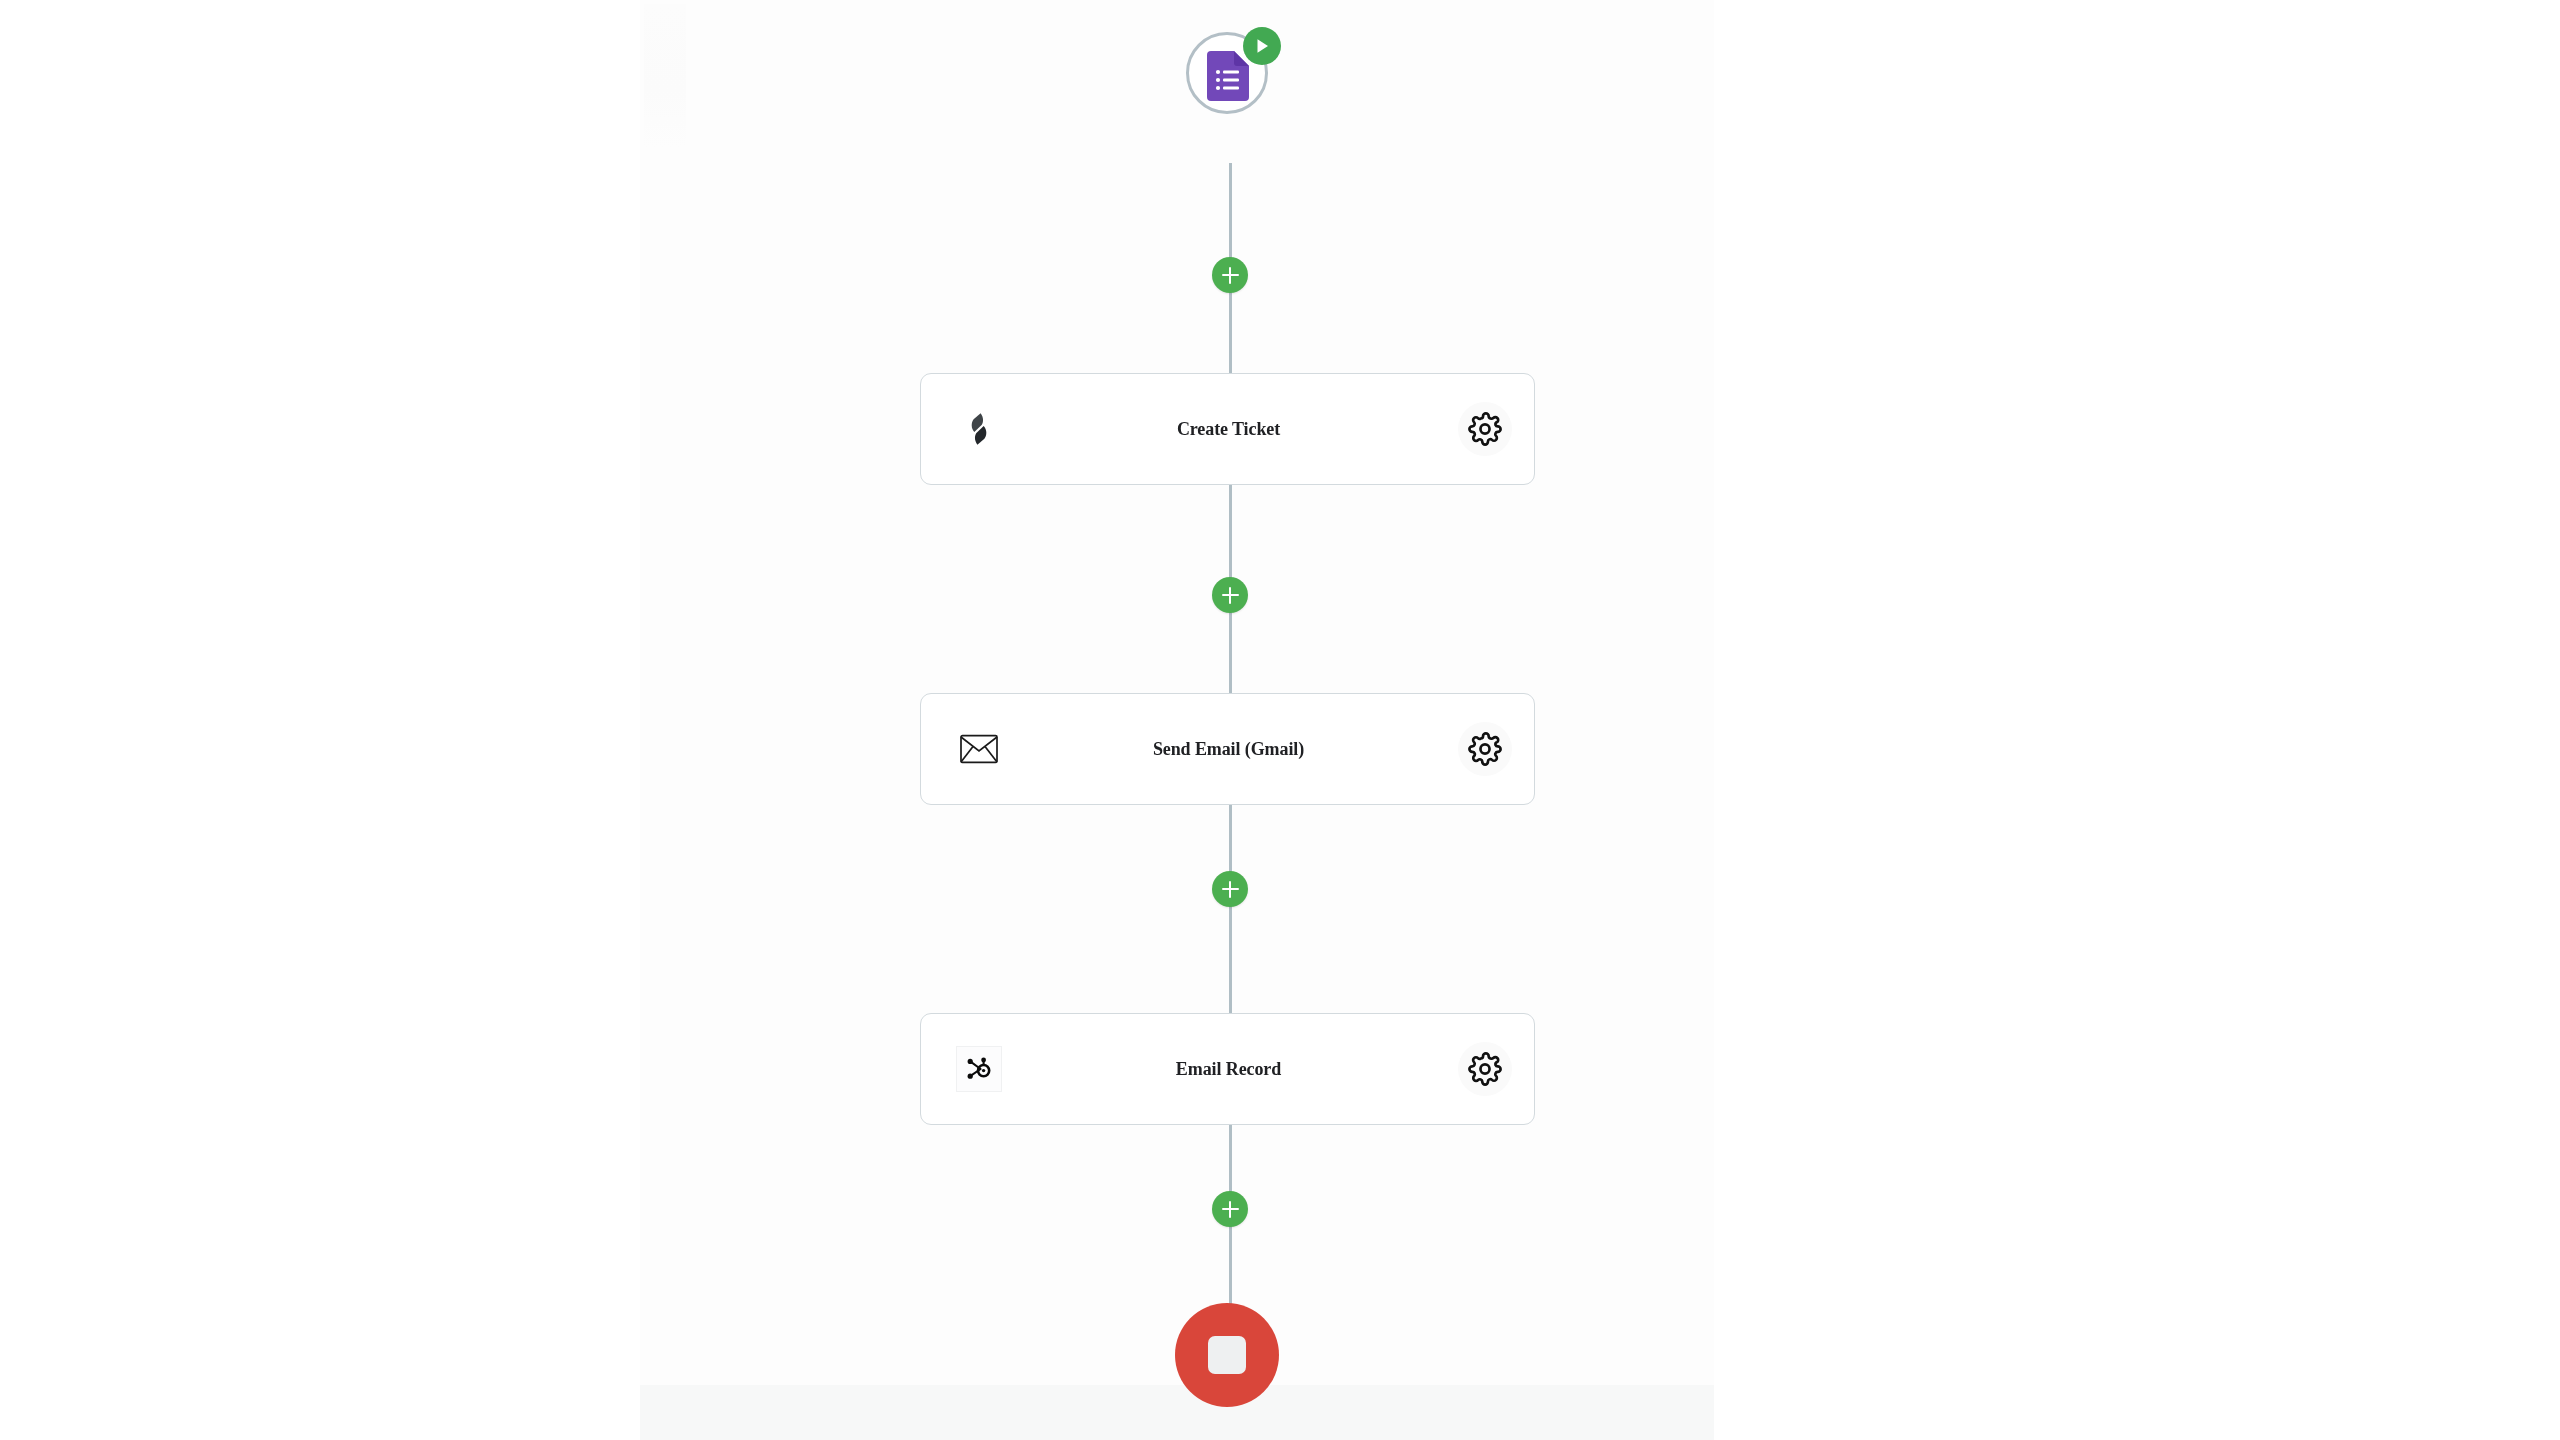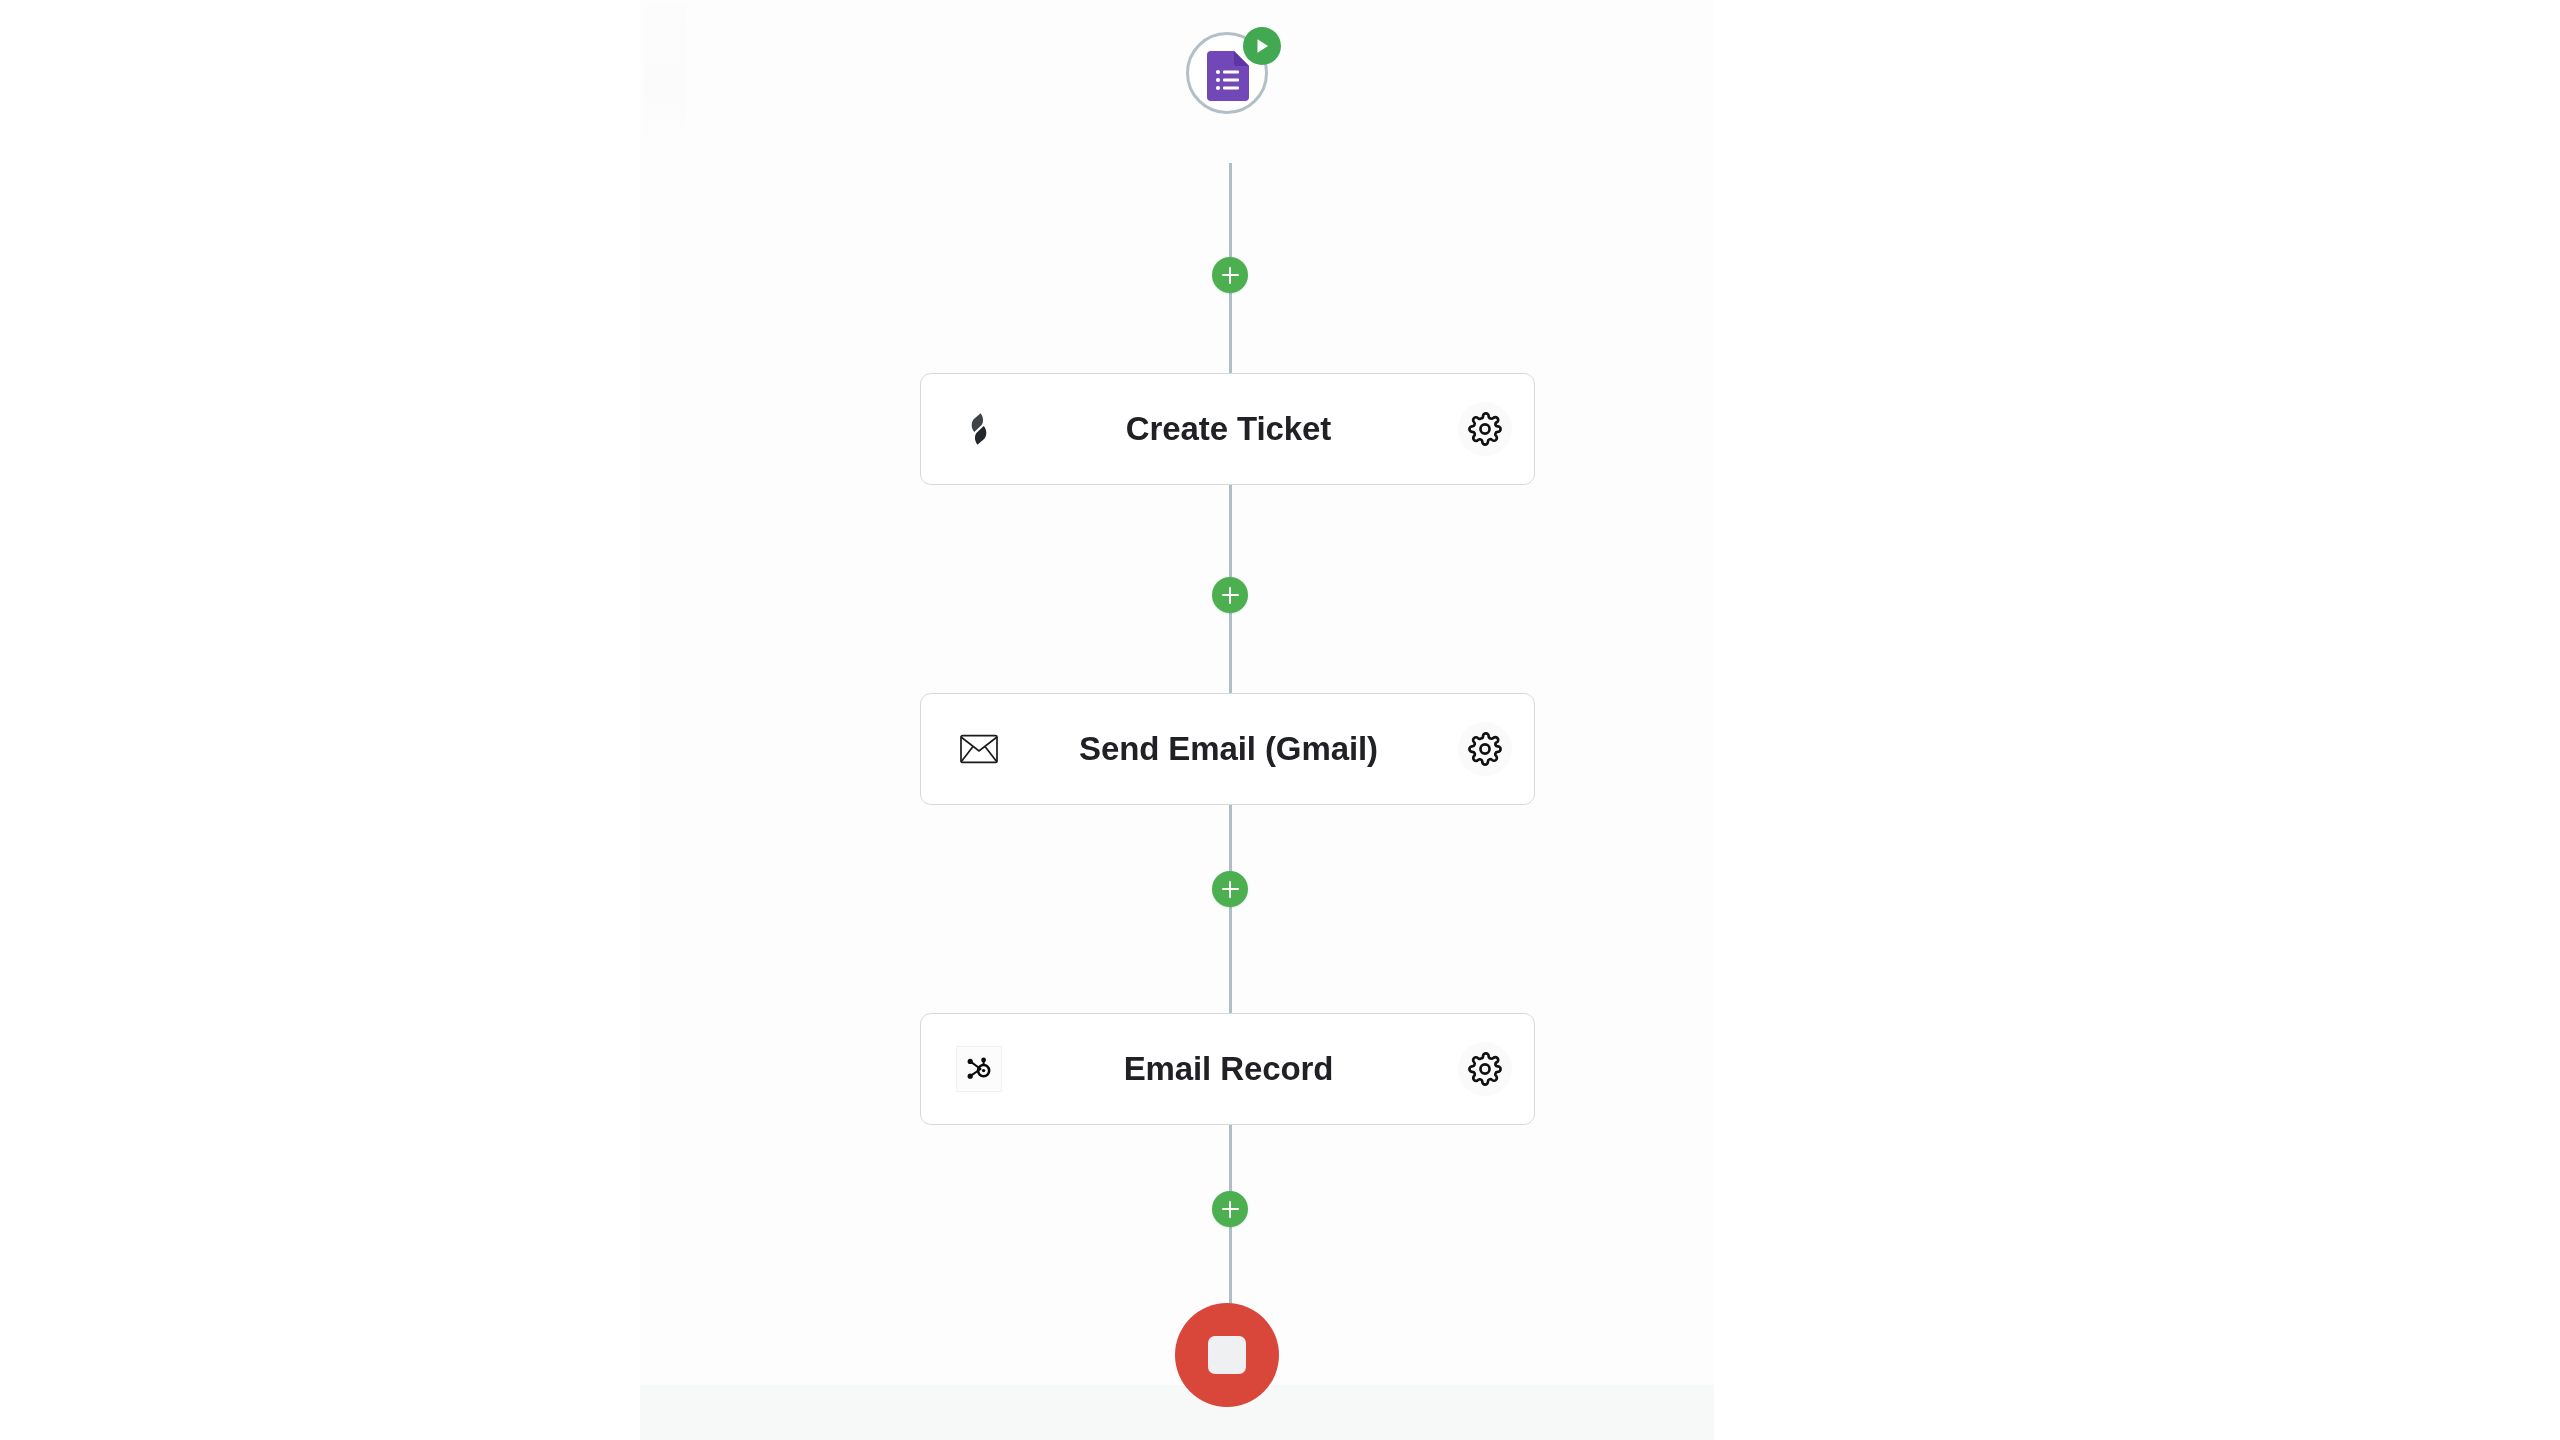--- a/index.html
+++ b/index.html
@@ -152,25 +152,25 @@
     background: #fcfcfd;
     width: 44px;
     height: 44px;
   }
 
   .node-title {
     position: absolute;
     left: 0;
     width: 615px;
     text-align: center;
-    font-size: 33px;
+    font-size: 18px;
     font-weight: bold;
     color: #202124;
     letter-spacing: -0.1px;
-    font-family: Liberation Sans, sans-serif;
+    font-family: Liberation Serif, serif;
   }
 
   .gear-btn {
     position: absolute;
     right: 22px;
     width: 54px;
     height: 54px;
     border-radius: 50%;
     background: #fafafa;
     display: flex;

